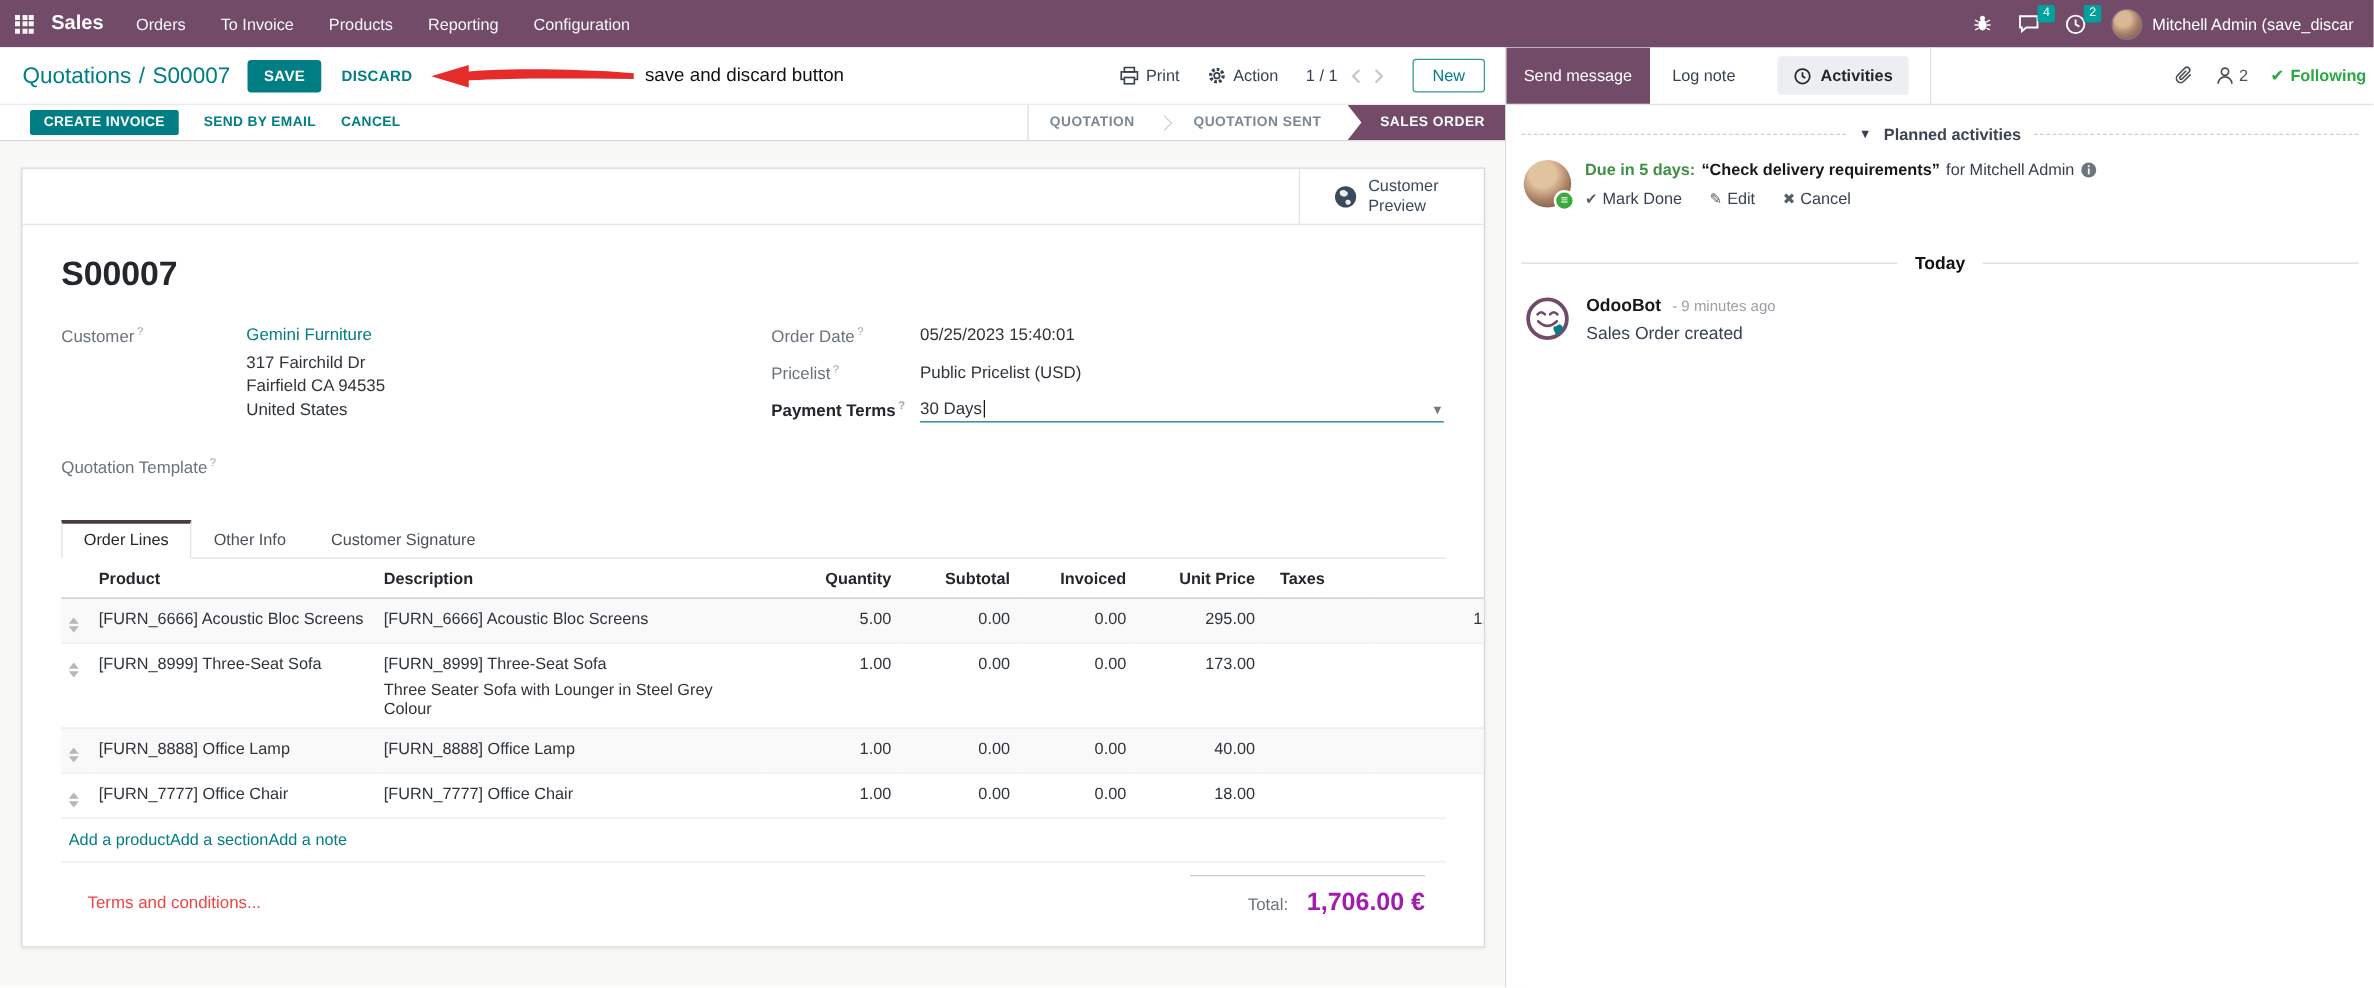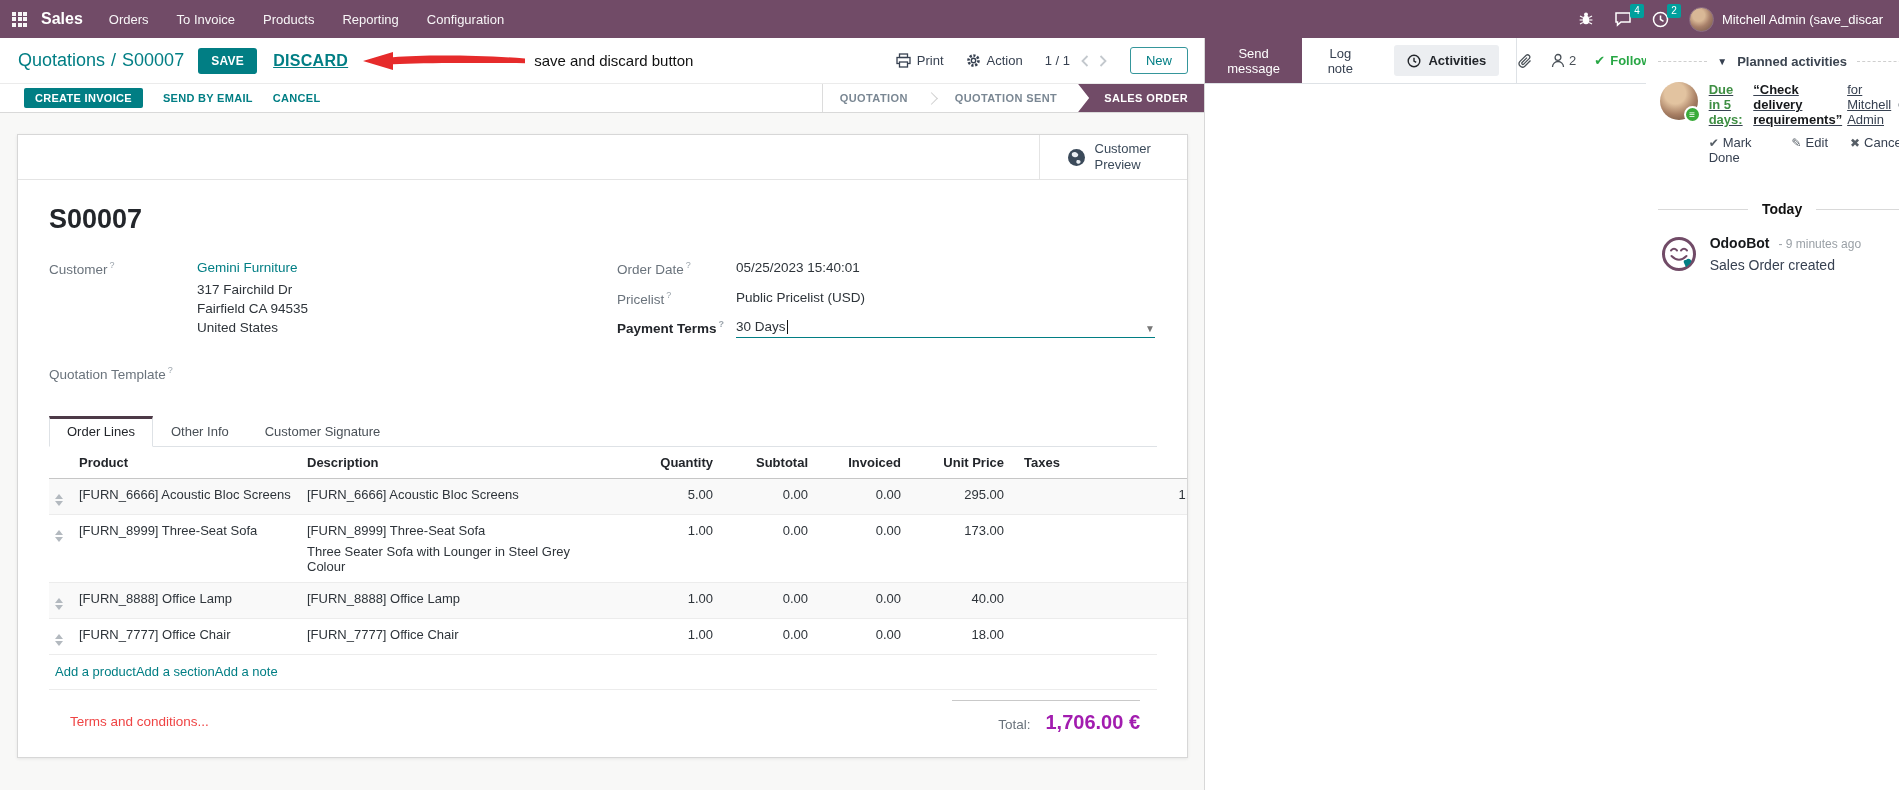--- a/index.html
+++ b/index.html
@@ -15,28 +15,28 @@
   .nav-menu span { cursor:pointer; opacity:.95; }
   .nav-right { margin-left:auto; display:flex; align-items:center; gap:20px; }
   .nav-icon-wrap { position:relative; display:flex; align-items:center; cursor:pointer; }
   .nav-badge { position:absolute; top:-7px; right:-12px; background:#00A09D; color:#fff; font-size:10px; line-height:1; padding:2px 4px; border-radius:2px; }
   .nav-user { display:flex; align-items:center; gap:8px; font-size:13px; white-space:nowrap; overflow:hidden; max-width:230px; cursor:pointer; }
   .avatar-sm { width:25px; height:25px; border-radius:50%; background:radial-gradient(circle at 38% 32%, #d9b896 0 28%, #a8806a 55%, #6b5244 100%); border:1px solid #8d6f84; flex:0 0 auto; }
 
   
   .main-row { display:flex; height:752px;border-radius:30px; }
   .left-panel { width:1205px; border-right:1px solid #d8d8d8; display:flex; flex-direction:column; background:#f8f8f7; }
-  .chatter { flex:1; background:#fff; display:flex; flex-direction:row; overflow:hidden; }
+  .chatter { flex:1; background:#fff; display:flex; flex-direction:column; overflow:hidden; }
 
   
   .control-row { height:46px; background:#fff; border-bottom:1px solid #ebebeb; display:flex; align-items:center; padding:0 16px 0 18px; }
   .breadcrumb { font-size:18px; color:#017E84; white-space:nowrap; }
   .breadcrumb .bc-sep { color:#017E84; margin:0 6px; }
   .btn-save { margin-left:14px; background:#017E84; color:#fff; border:none; font-size:12px; font-weight:bold; padding:6px 13px; border-radius:3px; cursor:pointer; letter-spacing:.3px; }
-  .btn-discard { margin-left:16px; background:none; border:none; color:#017E84; font-size:16px; font-weight:bold; cursor:pointer; letter-spacing:.3px;text-decoration:underline; }
+  .btn-discard { margin-left:16px; background:none; border:none; color:#017E84; font-size:12px; font-weight:bold; cursor:pointer; letter-spacing:.3px; }
   .annotation { display:flex; align-items:center; margin-left:12px; }
   .annotation-text { font-size:15px; color:#111; margin-left:8px; white-space:nowrap; }
   .cp-right { margin-left:auto; display:flex; align-items:center; gap:22px; }
   .cp-action { display:flex; align-items:center; gap:6px; font-size:13px; color:#374151; cursor:pointer; }
   .pager { display:flex; align-items:center; gap:10px; font-size:13px; color:#374151; }
   .pager-arrows { display:flex; gap:8px; }
   .btn-new { border:1px solid #35969b; color:#017E84; background:#fff; font-size:13px; padding:5px 15px; border-radius:3px; cursor:pointer; }
 
   
   .status-row { height:29px; background:#fff; border-bottom:1px solid #d9d9d9; display:flex; align-items:center; padding-left:24px; }
@@ -120,21 +120,21 @@
   .chatter-body { padding-top:16px; }
   .planned-header { display:flex; align-items:center; gap:10px; padding:0 12px; font-size:13px; color:#374151; cursor:pointer; }
   .planned-header:before, .planned-header:after { content:""; flex:1; border-top:1px dashed #cfcfcf; }
   .ph-caret { color:#374151; font-size:10px; }
   .ph-label { font-weight:bold; color:#3b4450; }
 
   .activity { display:flex; gap:11px; padding:13px 14px 0 14px; }
   .avatar-md { position:relative; width:38px; height:38px; flex:0 0 auto; }
   .avatar-md .photo { width:38px; height:38px; border-radius:50%; background:radial-gradient(circle at 40% 30%, #e2c3a0 0 30%, #a87f64 60%, #5e4637 100%); }
   .avatar-badge { position:absolute; right:-3px; bottom:-3px; width:17px; height:17px; border-radius:50%; background:#3aab3a; border:2px solid #fff; color:#fff; font-size:10px; line-height:13px; text-align:center; font-weight:bold; }
-  .act-line1 { font-size:13px; color:#374151; display:flex; align-items:center; gap:5px; flex-wrap:nowrap;text-decoration:underline; }
+  .act-line1 { font-size:13px; color:#374151; display:flex; align-items:center; gap:5px; flex-wrap:nowrap; }
   .due-green { color:#3f8f44; font-weight:bold; }
   .act-summary { color:#16181b; font-weight:bold; }
   .act-links { margin-top:8px; display:flex; gap:22px; font-size:13px; color:#374151; }
   .act-links span { cursor:pointer; }
   .glyph-ic { color:#565e66; margin-right:4px; font-size:12px; }
 
   .today-divider { display:flex; align-items:center; gap:14px; margin:36px 0 6px 0; padding:0 12px; }
   .today-divider:before, .today-divider:after { content:""; flex:1; border-top:1px solid #d9d9d9; }
   .today-text { font-size:14px; font-weight:bold; color:#111; }
 

